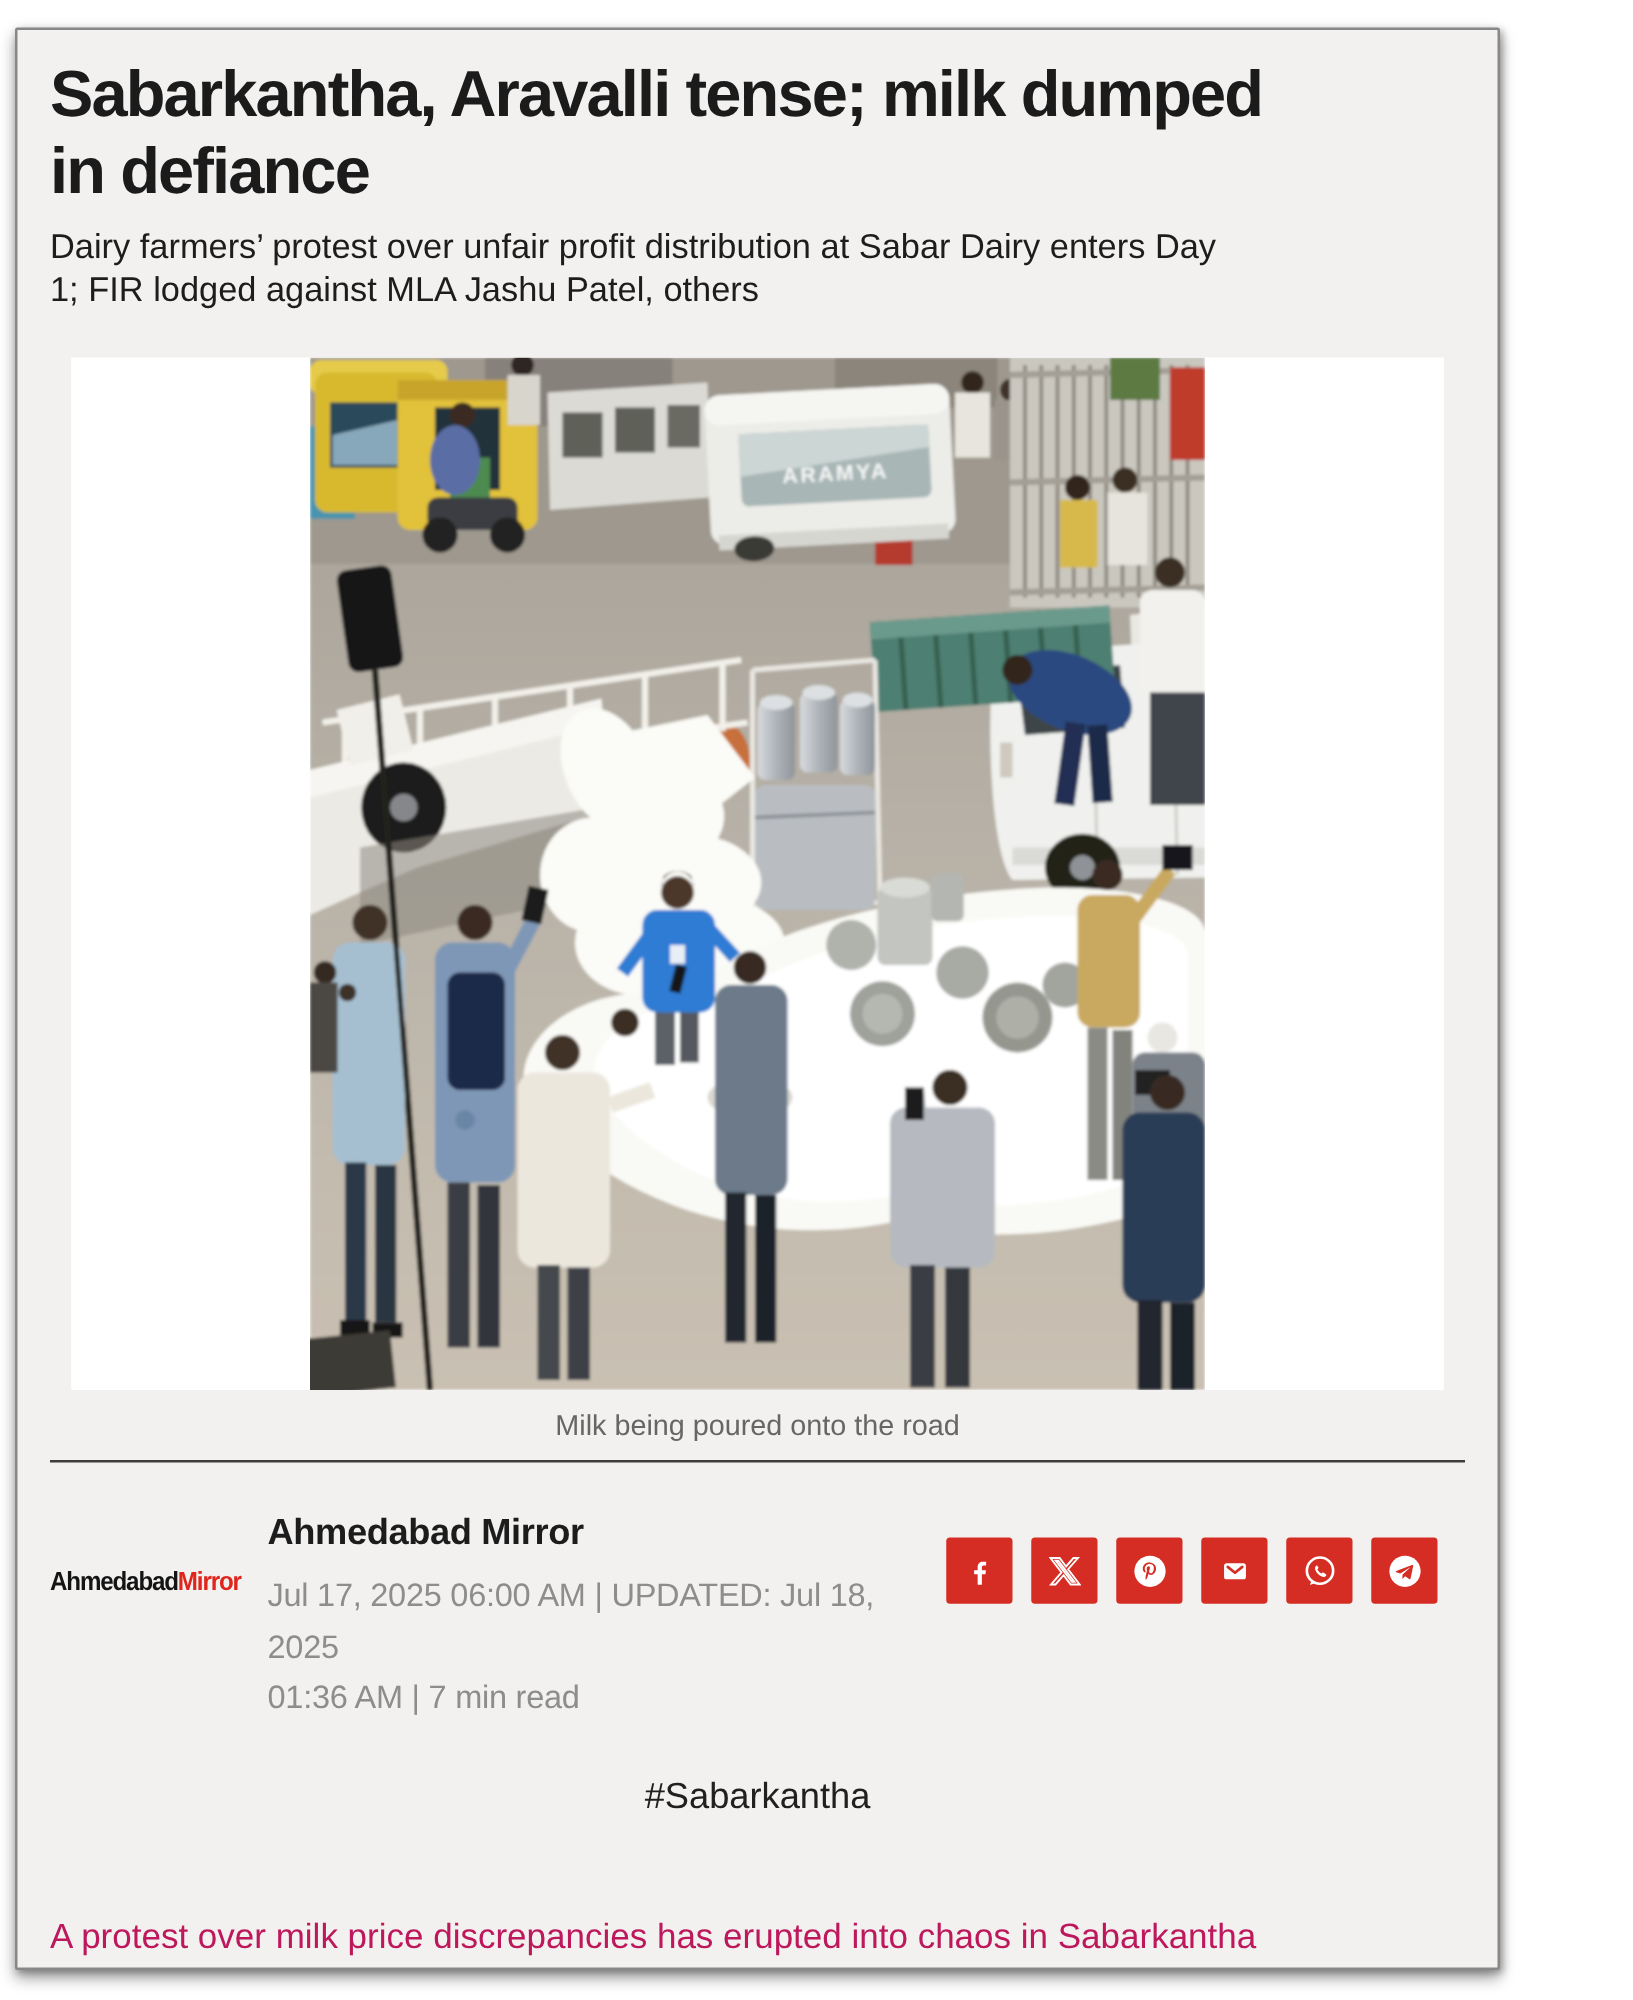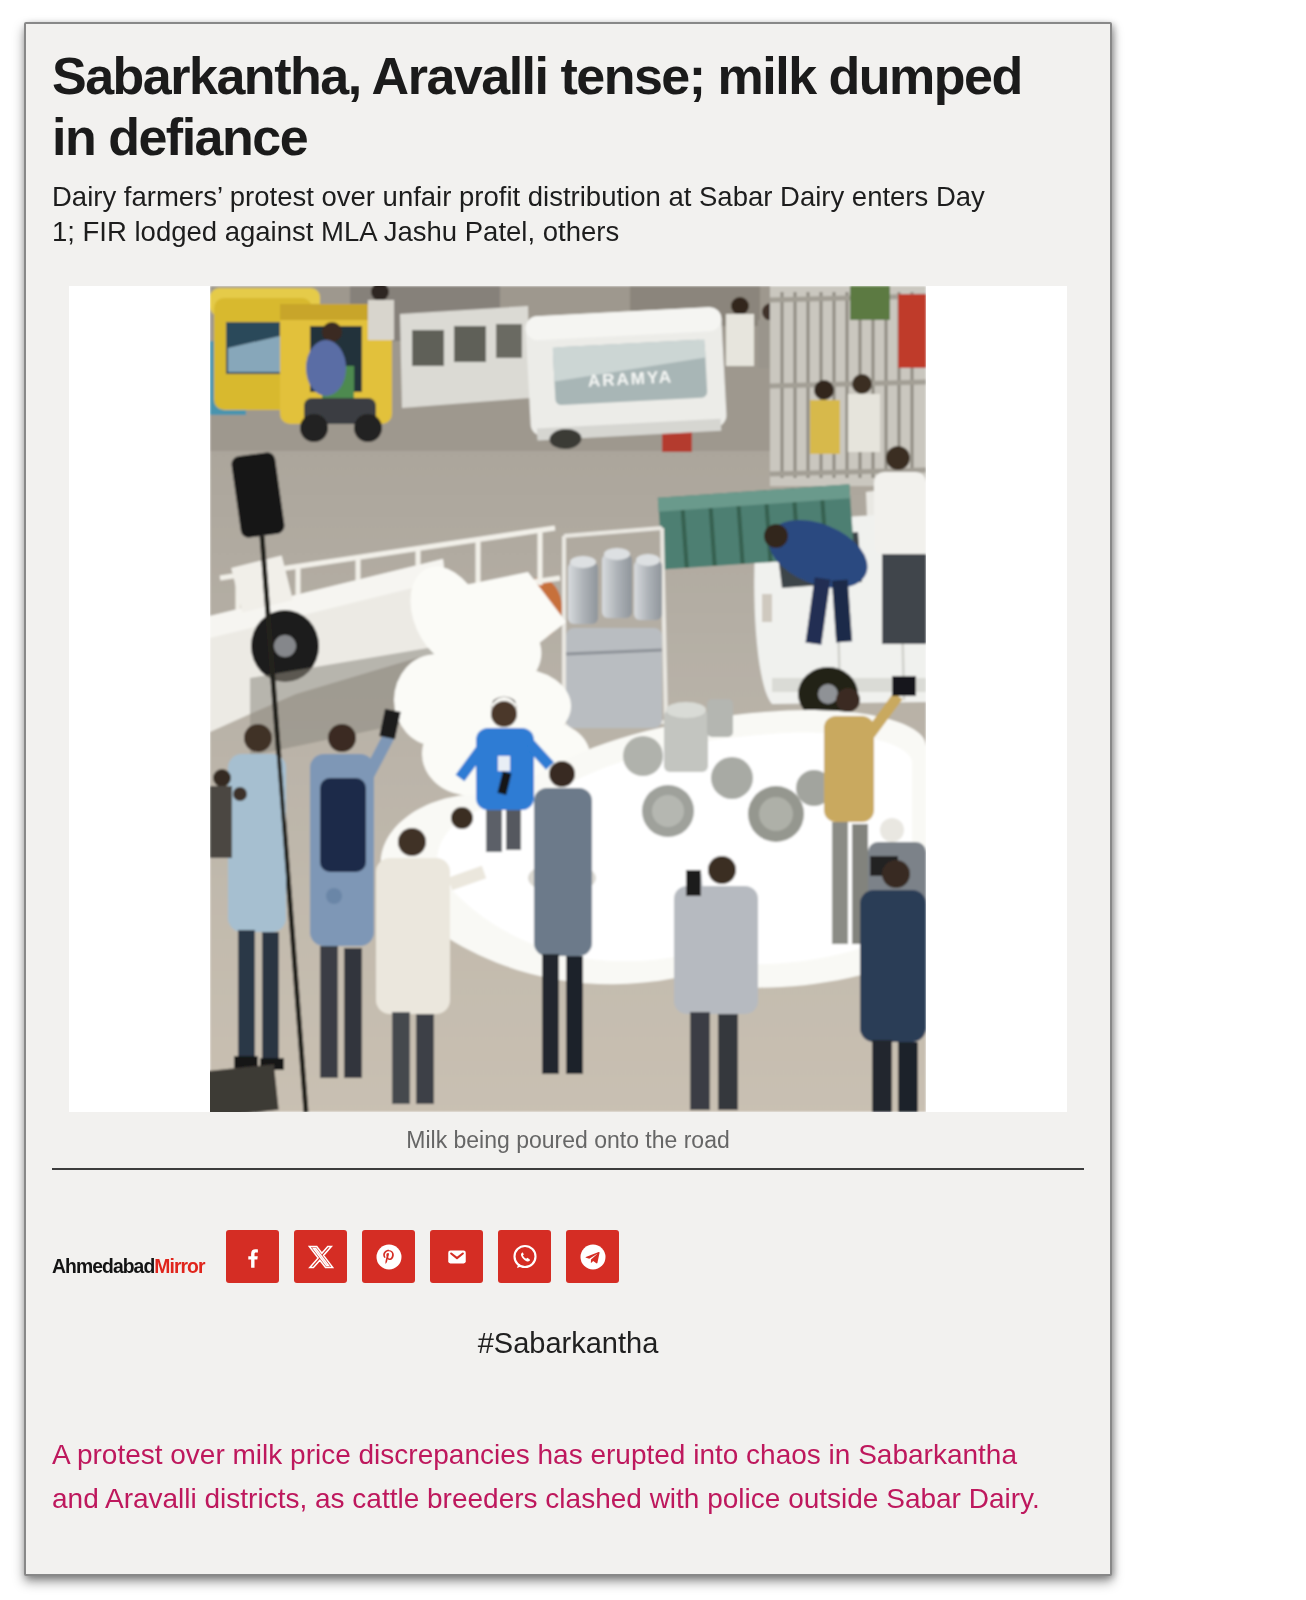--- a/index.html
+++ b/index.html
@@ -1,17 +1,17 @@
 <!DOCTYPE html>
 <html><head>
 <meta charset="utf-8">
 <style>
   html,body{margin:0;padding:0;background:#ffffff;width:1306px;height:1600px;overflow:hidden;
     font-family:"Liberation Sans",sans-serif;-webkit-font-smoothing:antialiased;}
-  .card{position:absolute;left:24px;top:22px;width:1088px;height:1554px;box-sizing:border-box;
+  .card{position:absolute;left:12px;top:22px;width:1188px;height:1554px;box-sizing:border-box;
     background:#f2f1ef;border:2px solid #888;border-radius:2px;
     box-shadow:0 6px 12px rgba(0,0,0,.38),2px 2px 6px rgba(0,0,0,.25);
     padding:0 26px;overflow:hidden;}
   h1.headline{margin:22px 0 0;font-size:52px;line-height:1.18;letter-spacing:-1.5px;
     color:#1b1b1b;font-weight:bold;white-space:pre-line;}
   .subhead{margin:10px 0 0;font-size:27.5px;line-height:1.3;color:#1d1d1d;white-space:pre-line;}
   figure{margin:36px 17px 0;padding:0;}
   .photo-band{background:#ffffff;width:100%;padding:0;}
   .photo{width:716px;height:826px;margin:0 auto;overflow:hidden;}
   .photo svg{display:block;}
@@ -317,20 +317,25 @@
     </div>
     <figcaption>Milk being poured onto the road</figcaption>
   </figure>
 
   <hr class="divider">
 
   <div class="byline">
     <div class="logo">
       <span class="lp1">Ahmedabad</span><span class="lp2">Mirror</span>
     </div>
+    <div class="meta">
+      <div class="author">Ahmedabad Mirror</div>
+      <div class="dateline">Jul 17, 2025 06:00 AM | UPDATED: Jul 18, 2025
+01:36 AM | 7 min read</div>
+    </div>
     <div class="share-row">
       <button class="share-btn">
         <svg width="26" height="26" viewBox="0 0 24 24">
           <path d="M13.4 21.9v-7.7h2.6l.4-3h-3V9.2c0-.87.24-1.46 1.5-1.46h1.6V5.05c-.28-.04-1.23-.12-2.34-.12-2.32 0-3.9 1.42-3.9 4.02v2.25H7.65v3h2.61v7.7z" fill="#fff"></path>
         </svg>
       </button>
       <button class="share-btn">
         <svg width="26" height="26" viewBox="0 0 24 24">
           <path d="M18.244 2.25h3.308l-7.227 8.26 8.502 11.24H16.17l-5.214-6.817L4.99 21.75H1.68l7.73-8.835L1.254 2.25H8.08l4.713 6.231 5.45-6.231Zm-1.161 17.52h1.833L7.084 4.126H5.117l11.966 15.644Z" fill="none" stroke="#fff" stroke-width="1.4"></path>
         </svg>

